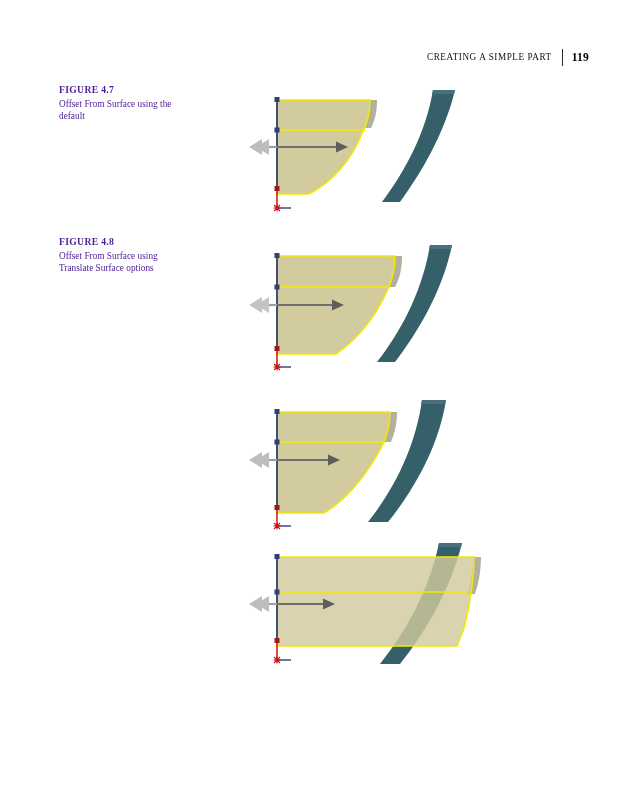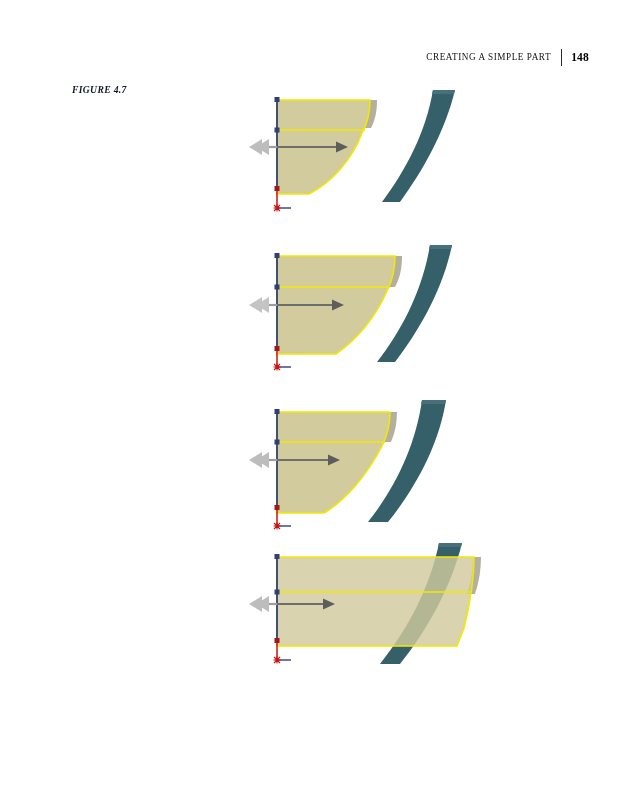--- a/index.html
+++ b/index.html
@@ -21,21 +21,21 @@
     font-size:9.2px;letter-spacing:.55px;color:#111;
     font-variant:small-caps;text-transform:uppercase;
     transform:scaleY(1.06);transform-origin:right center;
   }
   .runhead-rule{
     width:1px;height:17px;background:#2a2a2a;margin:0 9px 0 10px;
   }
   .runhead-page{font-size:11.5px;font-weight:bold;color:#000;letter-spacing:.2px;}
 
   
-  .caption{position:absolute;left:72px;width:128px;color:#0f172a;font-style:italic;}
+  .caption{position:absolute;left:59px;width:128px;color:#4c1d95;}
   .caption-title{
     font-size:9.6px;font-weight:bold;letter-spacing:.35px;
     font-variant:small-caps;text-transform:uppercase;
     margin-bottom:2.5px;
   }
   .caption-body{font-size:9.3px;line-height:12.6px;}
 
   .cap1{top:84px;}
   .cap2{top:236px;}
   .cap3{top:392px;}
@@ -49,27 +49,32 @@
   svg{display:block;overflow:visible;}
 </style>
 </head>
 <body>
 
 <div class="page">
 
   <div class="runhead">
     <div class="runhead-title">Creating a Simple Part</div>
     <div class="runhead-rule"></div>
-    <div class="runhead-page">148</div>
+    <div class="runhead-page">119</div>
   </div>
 
   <div class="caption cap1">
     <div class="caption-title">Figure 4.7</div>
-  </div>
-
+    <div class="caption-body">Offset From Surface using the default</div>
+  </div>
+
+  <div class="caption cap2">
+    <div class="caption-title">Figure 4.8</div>
+    <div class="caption-body">Offset From Surface using Translate Surface options</div>
+  </div>
 
 
   <div class="figure fig1">
     <svg width="250" height="140" viewBox="0 0 250 140">
 
       <path d="M 197,6 L 219,6 C 209,48 186,88 164,118 L 146,118 C 170,86 190,48 197,6 Z" fill="#356069"></path>
       <path d="M 197,6 L 219,6 L 218,10 L 196,10 Z" fill="#47707a"></path>
 
       <path d="M 133,16 L 141,16 C 141,28 139,36 135,44 L 127,44 C 131,36 133,28 133,16 Z" fill="#b3b0a0"></path>
 

